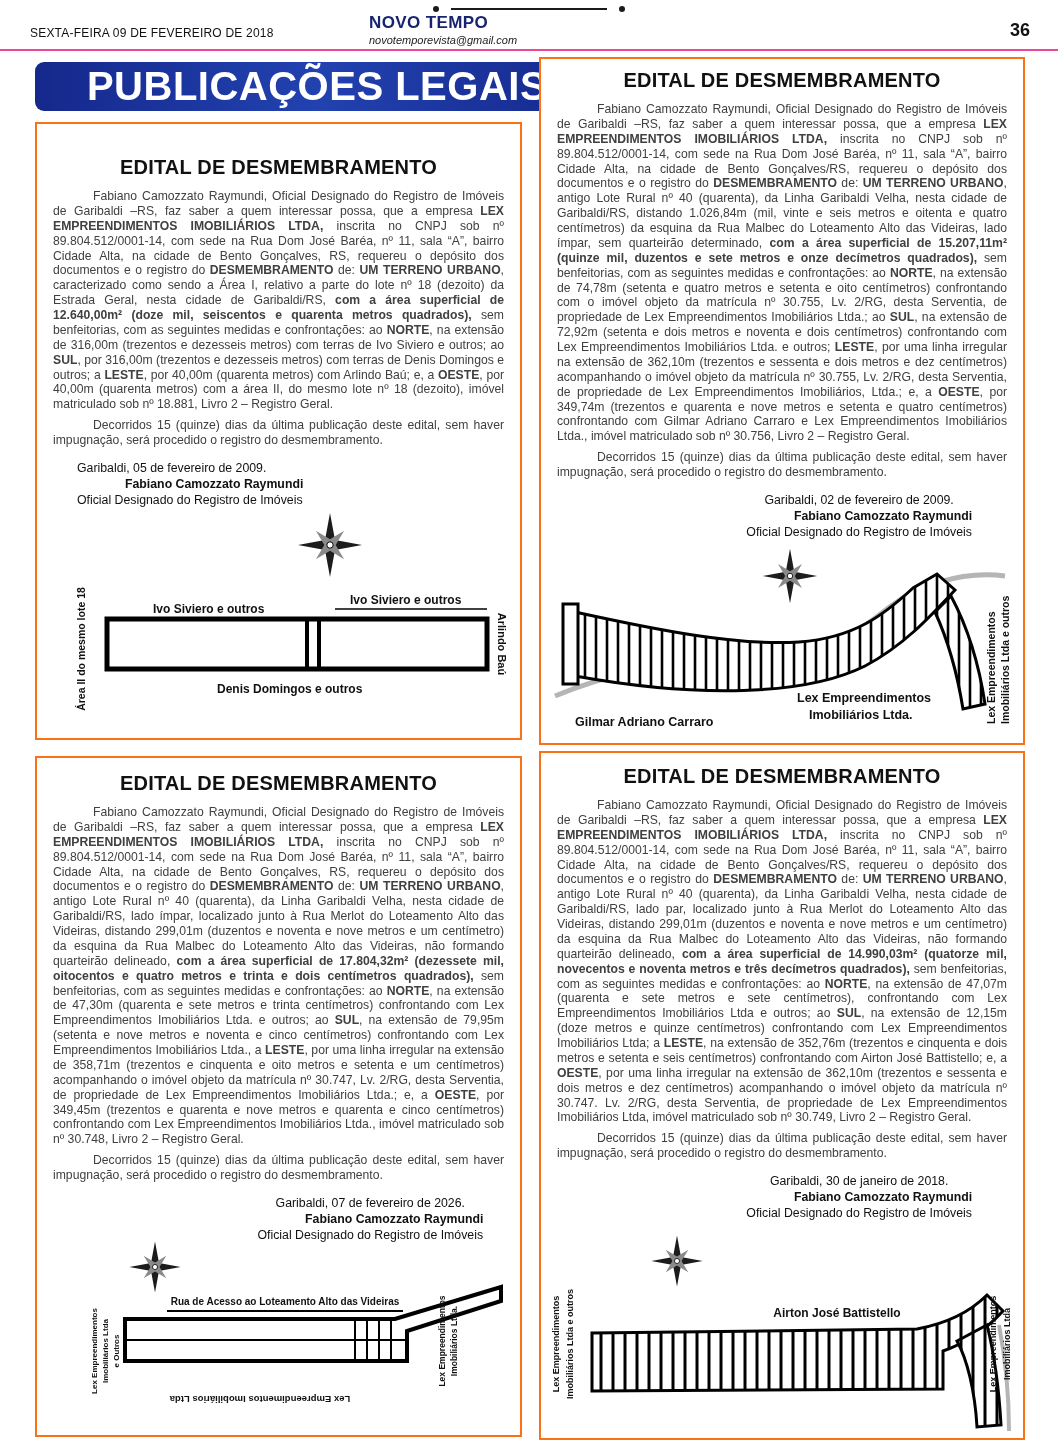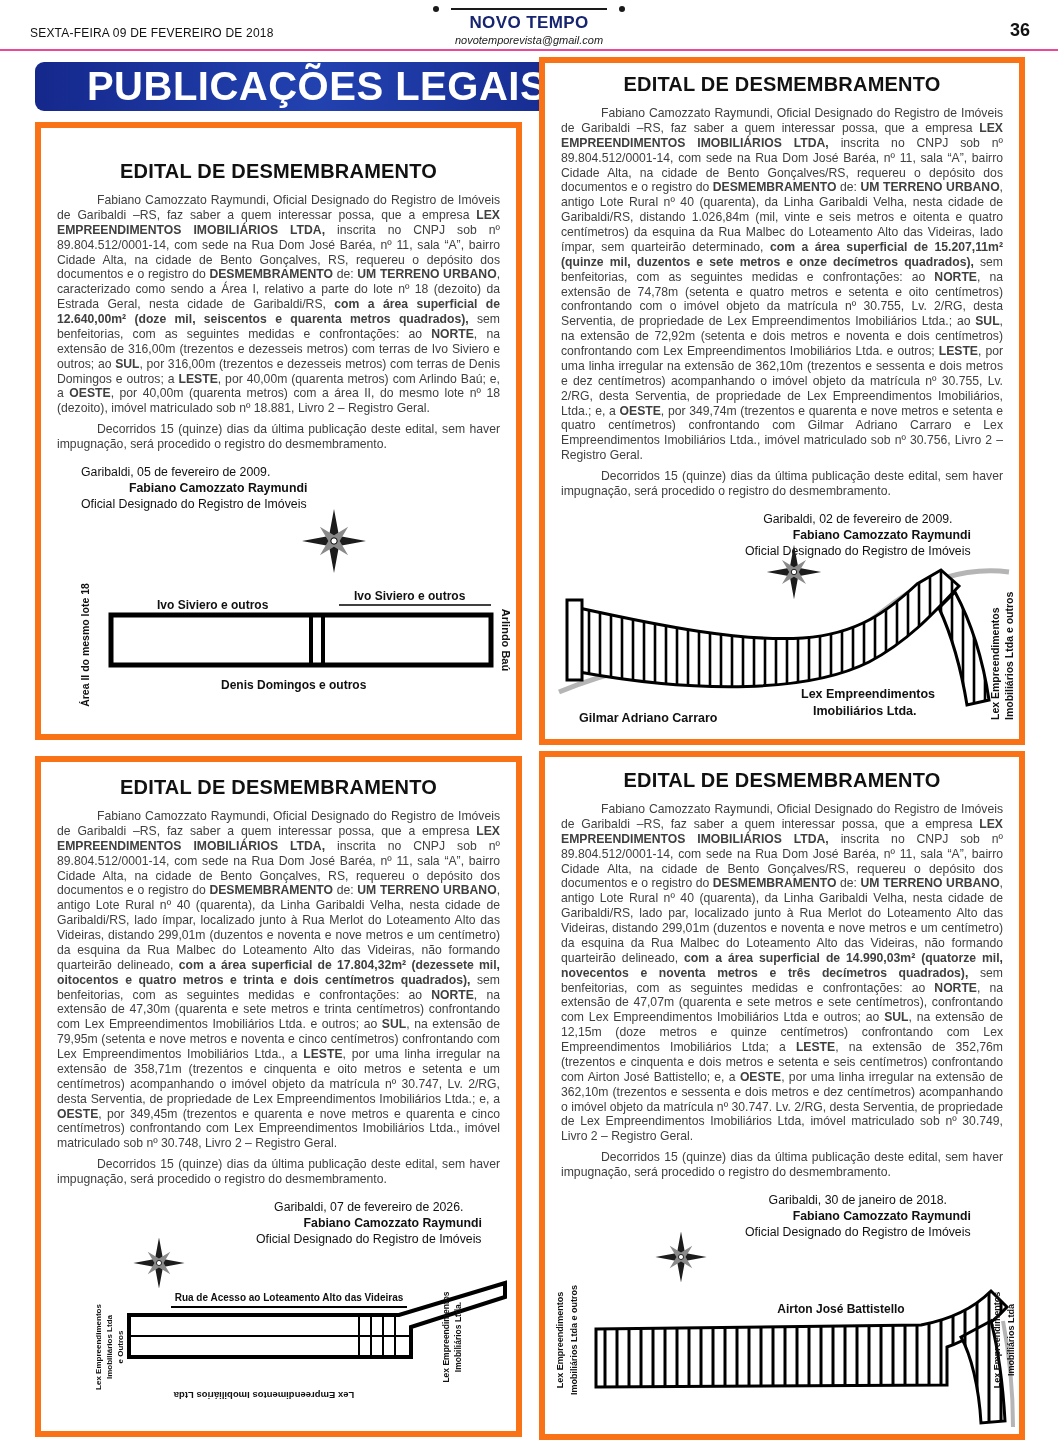--- a/index.html
+++ b/index.html
@@ -5,35 +5,35 @@
   html,body { margin:0; padding:0; background:#e8e8e8; }
   .page {
     position:relative; width:1058px; height:1443px; margin:0 auto;
     background:var(--paper,#ffffff); color:var(--ink,#111);
     font-family:"Liberation Sans","DejaVu Sans",sans-serif; overflow:hidden;
   }
   
   .masthead { position:absolute; top:0; left:0; width:100%; height:49px; border-bottom:2px solid #ec4899; }
   .masthead-date { position:absolute; left:30px; top:26px; font-size:12px; letter-spacing:.2px; }
   .masthead-page { position:absolute; right:28px; top:20px; font-size:18px; font-weight:bold; }
-  .masthead-center { position:absolute; left:50%; transform:translateX(-50%); top:4px; width:320px; text-align:center; }
+  .masthead-center { position:absolute; left:50%; transform:translateX(-50%); top:4px; width:320px; }
   .center-rule { position:relative; height:2px; background:#1a1a1a; width:156px; margin:4px auto 3px; }
   .center-rule::before,.center-rule::after { content:""; position:absolute; top:-2px; width:6px; height:6px; border-radius:50%; background:#1a1a1a; }
   .center-rule::before { left:-18px; } .center-rule::after { right:-18px; }
   .np-title { color:var(--masthead_blue,#17246f); font-size:17px; font-weight:bold; letter-spacing:.4px; }
   .np-email { font-size:11px; font-style:italic; color:#222; margin-top:1px; }
   
   .banner {
     position:absolute; left:35px; top:62px; width:564px; height:49px; border-radius:9px;
     display:flex; align-items:center; justify-content:center;
     background:linear-gradient(90deg,var(--banner_bg_dark,#15288c),var(--banner_bg,#2242b0) 50%,var(--banner_bg_dark,#15288c));
     color:#fff; font-size:40px; font-weight:bold; letter-spacing:.5px;
   }
   
-  .notice { position:absolute; box-sizing:border-box; border:6px solid #f97316; background:#fff; overflow:hidden; }
+  .notice { position:absolute; box-sizing:border-box; border:2px solid #f97316; background:#fff; overflow:hidden; }
   .box1 { left:35px;  top:122px; width:487px; height:618px; }
   .box2 { left:539px; top:57px;  width:486px; height:688px; }
   .box3 { left:35px;  top:756px; width:487px; height:681px; }
   .box4 { left:539px; top:751px; width:486px; height:689px; }
   .notice-title { text-align:center; font-size:20px; font-weight:bold; margin:0 0 10px; letter-spacing:.2px; }
   .box1 .notice-title { margin-top:32px; }
   .box2 .notice-title { margin-top:10px; }
   .box3 .notice-title { margin-top:14px; }
   .box4 .notice-title { margin-top:12px; }
   .body { margin:6px 16px; font-size:12.2px; line-height:1.22; text-align:justify; text-indent:40px; color:#404040; }

